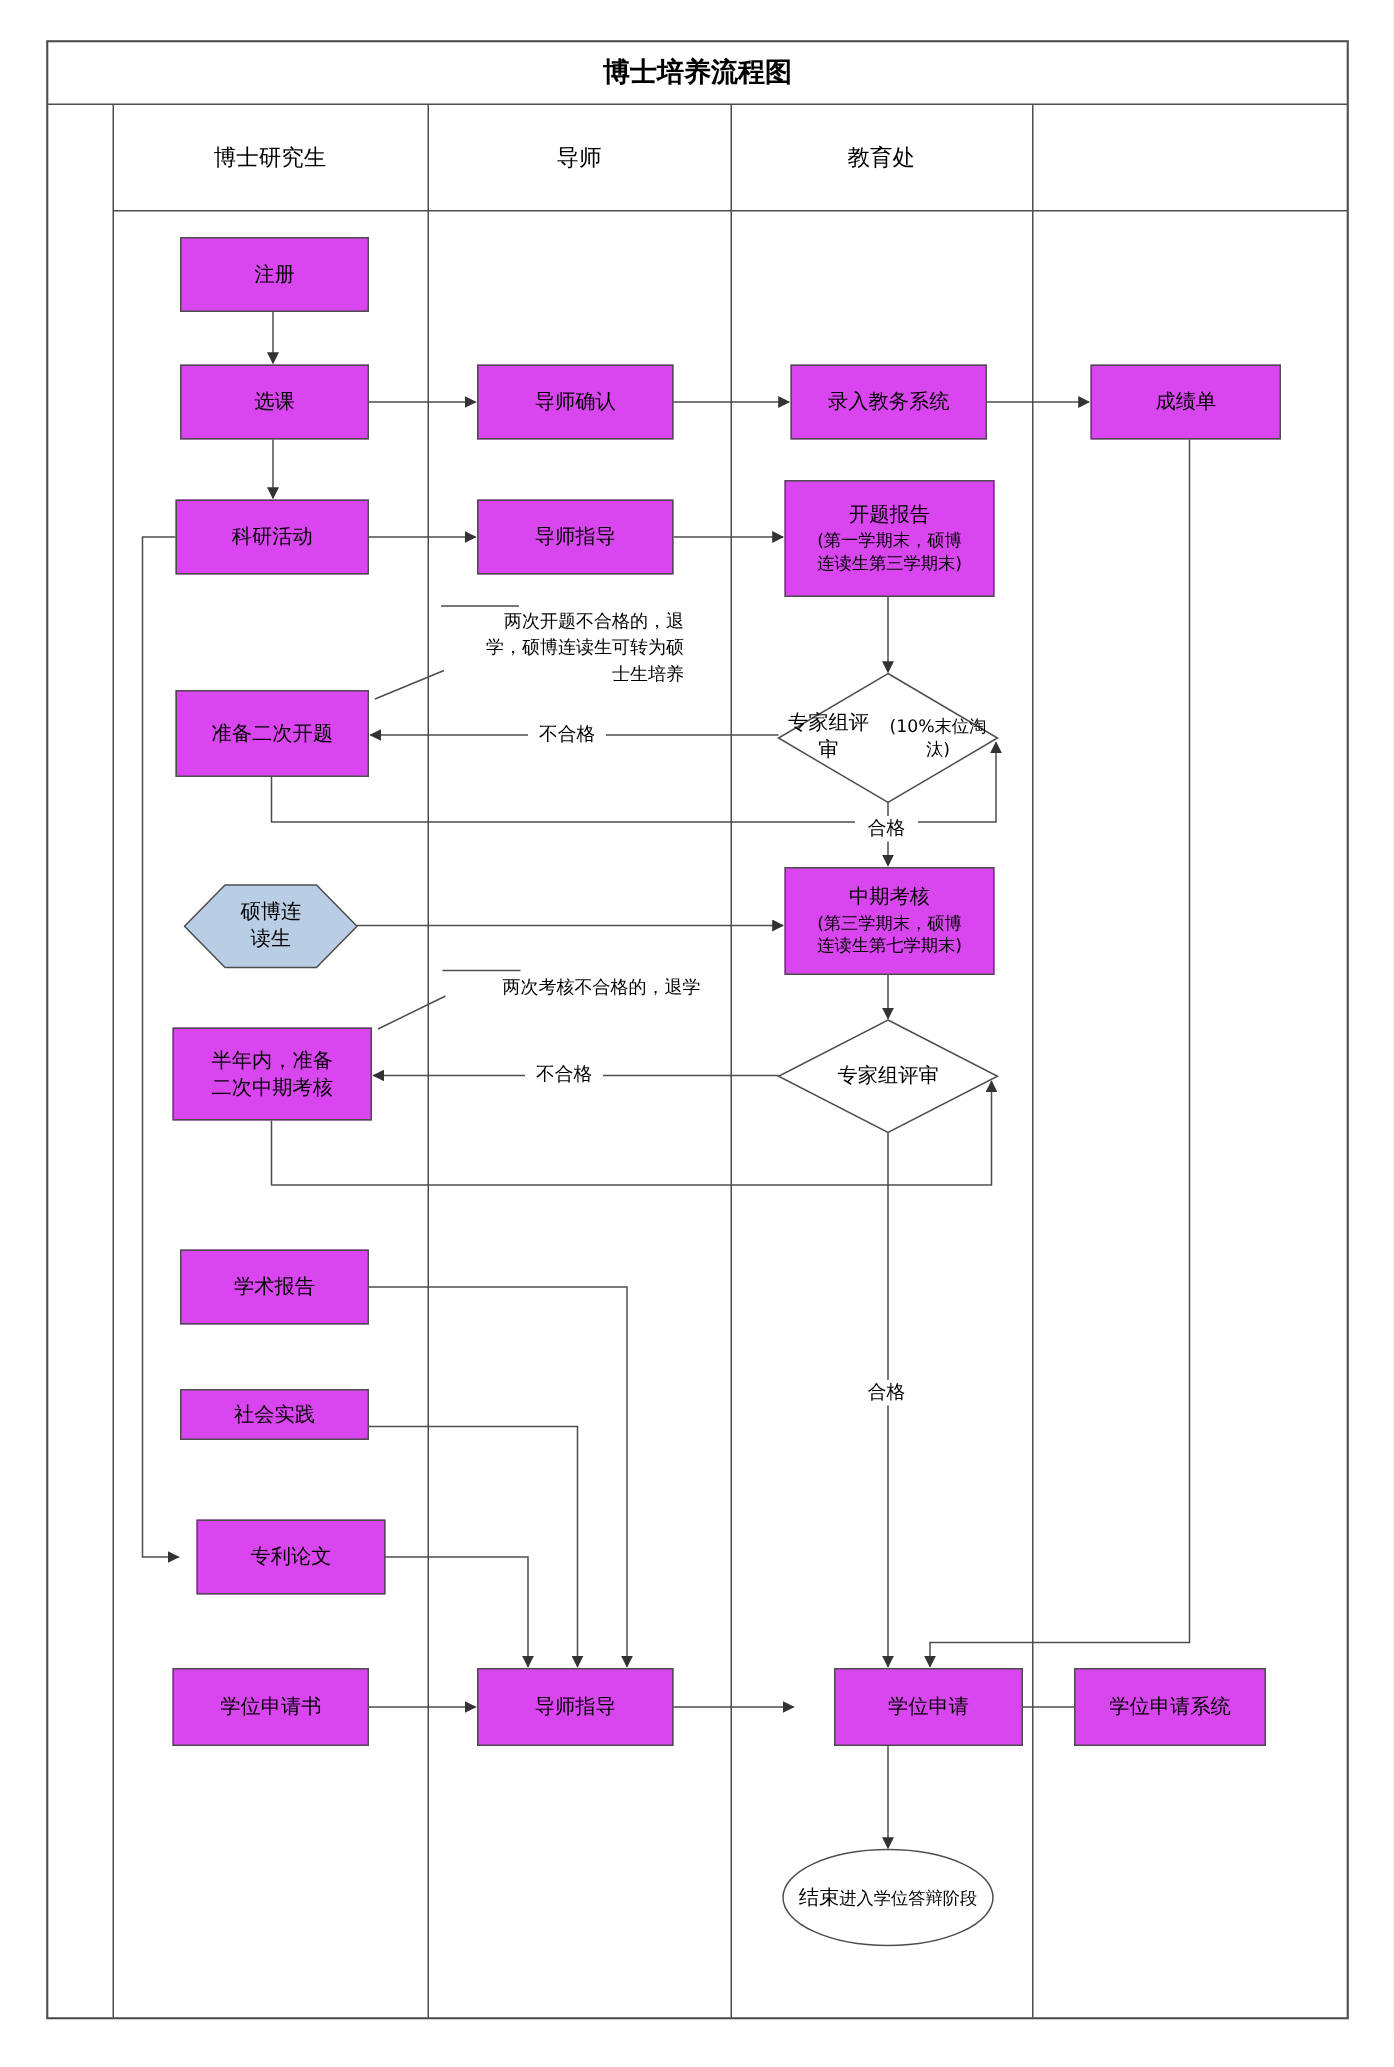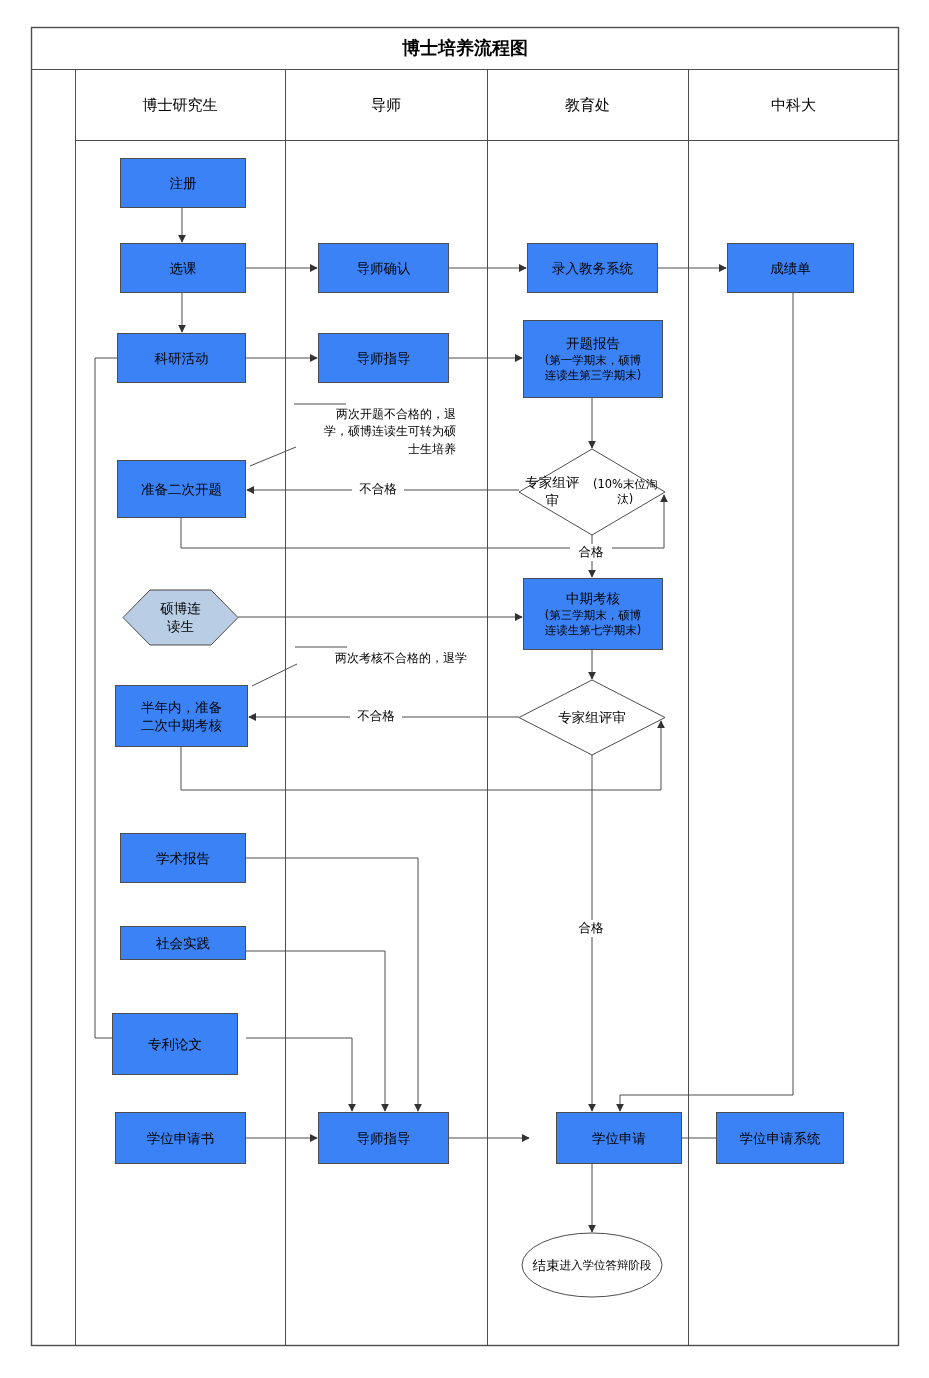--- a/index.html
+++ b/index.html
@@ -7,21 +7,21 @@
   body { font-family:"DejaVu Sans","Liberation Sans",sans-serif; color:#000; }
   .stage { position:relative; width:929px; height:1378px; background:#ffffff; overflow:hidden; }
   .wires { position:absolute; left:0; top:0; z-index:1; }
   .wires line, .wires polyline { stroke:#4d4d4d; stroke-width:1; fill:none; }
   .wires polygon, .wires ellipse { stroke:#4d4d4d; stroke-width:1; }
   .wires .frame rect { fill:none; stroke:#4d4d4d; stroke-width:1.4; }
   .title { position:absolute; display:flex; align-items:center; justify-content:center;
            font-weight:bold; font-size:18px; z-index:2; }
   .lanehead { position:absolute; display:flex; align-items:center; justify-content:center;
               font-weight:normal; font-size:15px; z-index:2; }
-  .node { position:absolute; background:#3b82f6; border:1px solid #4d4d4d;
+  .node { position:absolute; background:#d946ef; border:1px solid #4d4d4d;
           display:flex; flex-direction:column; align-items:center; justify-content:center;
           text-align:right; font-size:13.5px; line-height:1.35; white-space:pre-line; z-index:2; }
   .float { position:absolute; display:flex; align-items:center; justify-content:center;
            text-align:center; z-index:3; white-space:pre-line; font-size:13.5px; line-height:1.3; }
   .nt { font-size:13.5px; line-height:1.3; }
   .ns { font-size:11.5px; line-height:1.3; white-space:pre-line; }
   .elabel { position:absolute; background:#fff; font-size:12.5px; padding:0 2px; z-index:3; text-align:center; }
   .note { position:absolute; font-size:12px; line-height:1.45; white-space:pre-line; z-index:3; text-align:right; }
 </style>
 </head>
@@ -82,21 +82,20 @@
     <polygon points="592,449 665,492 592,535 519,492" fill="#fff"></polygon>
     <polygon points="592,680 665,717.5 592,755 519,717.5" fill="#fff"></polygon>
     <polygon points="123,617.5 150,590 211,590 238,617.5 211,645 150,645" fill="#b9cde4"></polygon>
     <ellipse cx="592" cy="1265" rx="70" ry="32" fill="#fff"></ellipse>
   </svg>
 
   <div class="title" style="left:31px;top:27px;width:868px;height:42px">博士培养流程图</div>
   <div class="lanehead" style="left:75px;top:70px;width:210px;height:70px">博士研究生</div>
   <div class="lanehead" style="left:285px;top:70px;width:202px;height:70px">导师</div>
   <div class="lanehead" style="left:487px;top:70px;width:201px;height:70px">教育处</div>
-  <div class="lanehead" style="left:688px;top:70px;width:211px;height:70px">中科大</div>
 
   <div class="node" style="left:120px;top:158px;width:126px;height:50px">注册</div>
   <div class="node" style="left:120px;top:243px;width:126px;height:50px">选课</div>
   <div class="node" style="left:318px;top:243px;width:131px;height:50px">导师确认</div>
   <div class="node" style="left:527px;top:243px;width:131px;height:50px">录入教务系统</div>
   <div class="node" style="left:727px;top:243px;width:127px;height:50px">成绩单</div>
   <div class="node" style="left:117px;top:333px;width:129px;height:50px">科研活动</div>
   <div class="node" style="left:318px;top:333px;width:131px;height:50px">导师指导</div>
 
   <div class="node" style="left:523px;top:320px;width:140px;height:78px">
@@ -111,21 +110,21 @@
     <div class="nt">中期考核</div>
     <div class="ns">(第三学期末，硕博
 连读生第七学期末)</div>
   </div>
 
   <div class="node" style="left:115px;top:685px;width:133px;height:62px">半年内，准备
 二次中期考核</div>
 
   <div class="node" style="left:120px;top:833px;width:126px;height:50px">学术报告</div>
   <div class="node" style="left:120px;top:926px;width:126px;height:34px">社会实践</div>
-  <div class="node" style="left:112px;top:1013px;width:126px;height:62px">专利论文</div>
+  <div class="node" style="left:131px;top:1013px;width:126px;height:50px">专利论文</div>
   <div class="node" style="left:115px;top:1112px;width:131px;height:52px">学位申请书</div>
   <div class="node" style="left:318px;top:1112px;width:131px;height:52px">导师指导</div>
   <div class="node" style="left:556px;top:1112px;width:126px;height:52px">学位申请</div>
   <div class="node" style="left:716px;top:1112px;width:128px;height:52px">学位申请系统</div>
 
   <div class="float" style="left:519px;top:463px;width:146px;height:58px">
     <div class="nt">专家组评审</div>
     <div class="ns">(10%末位淘汰)</div>
   </div>
   <div class="float" style="left:519px;top:705px;width:146px;height:25px">专家组评审</div>

